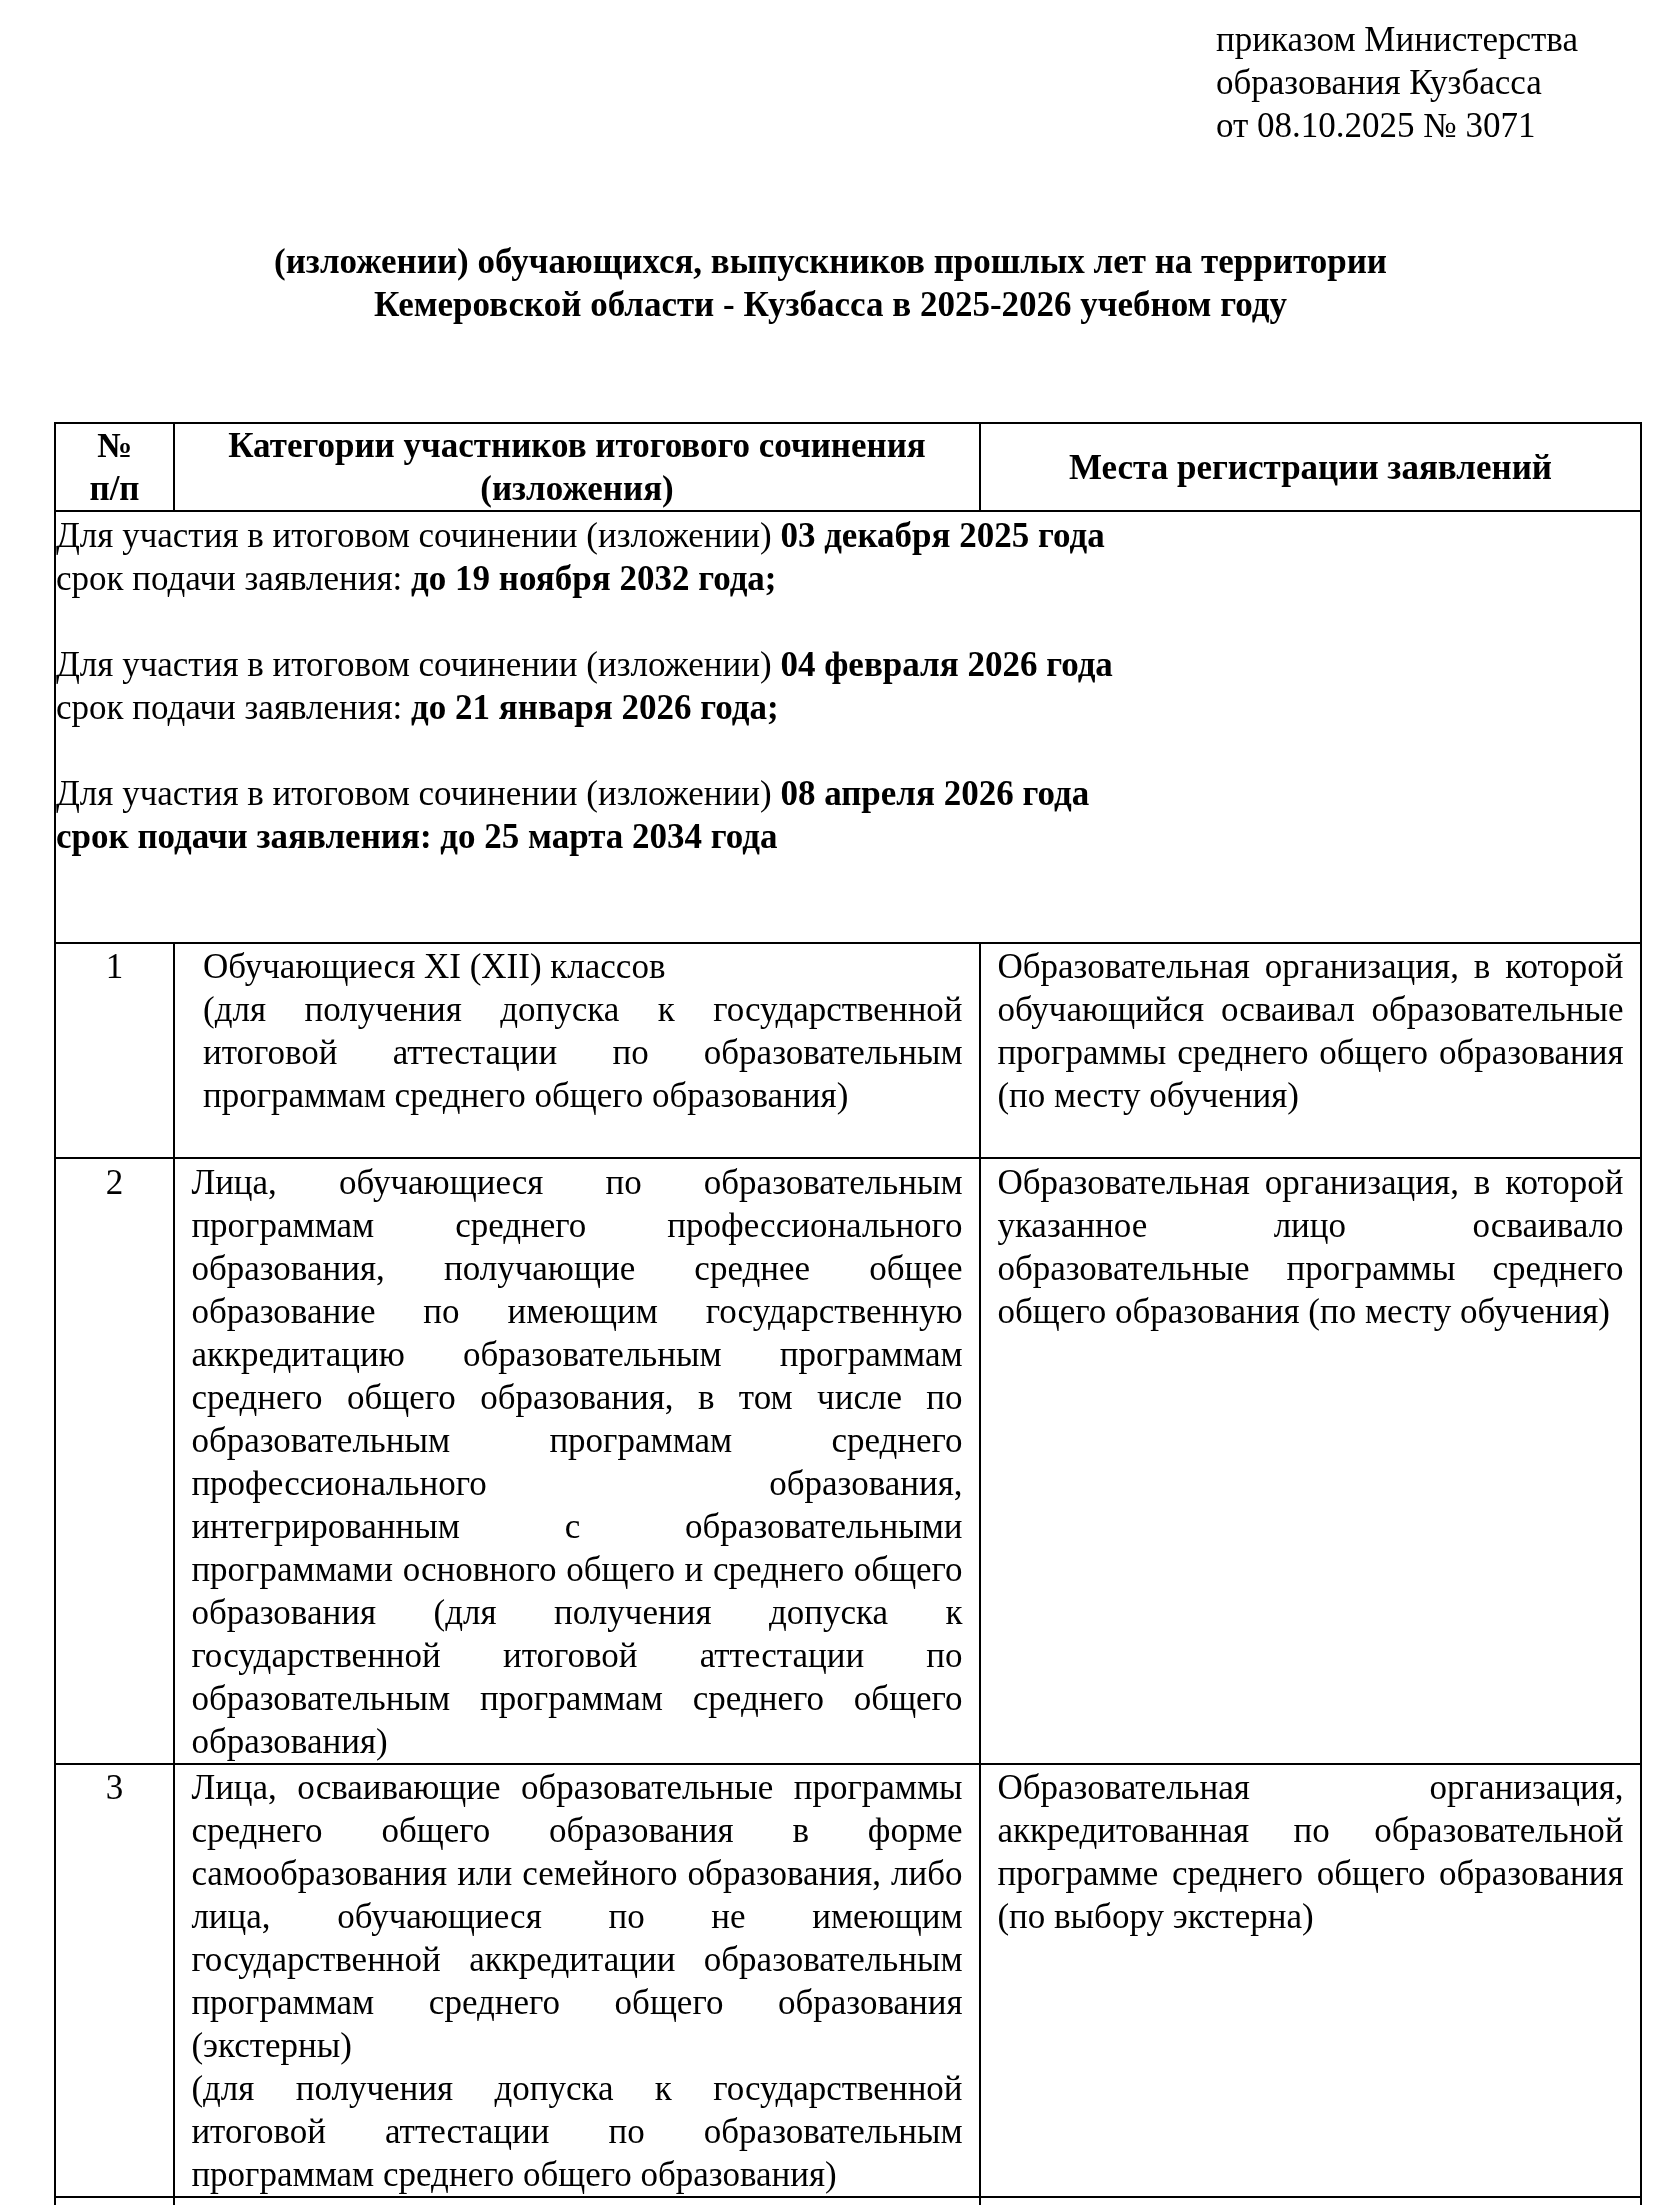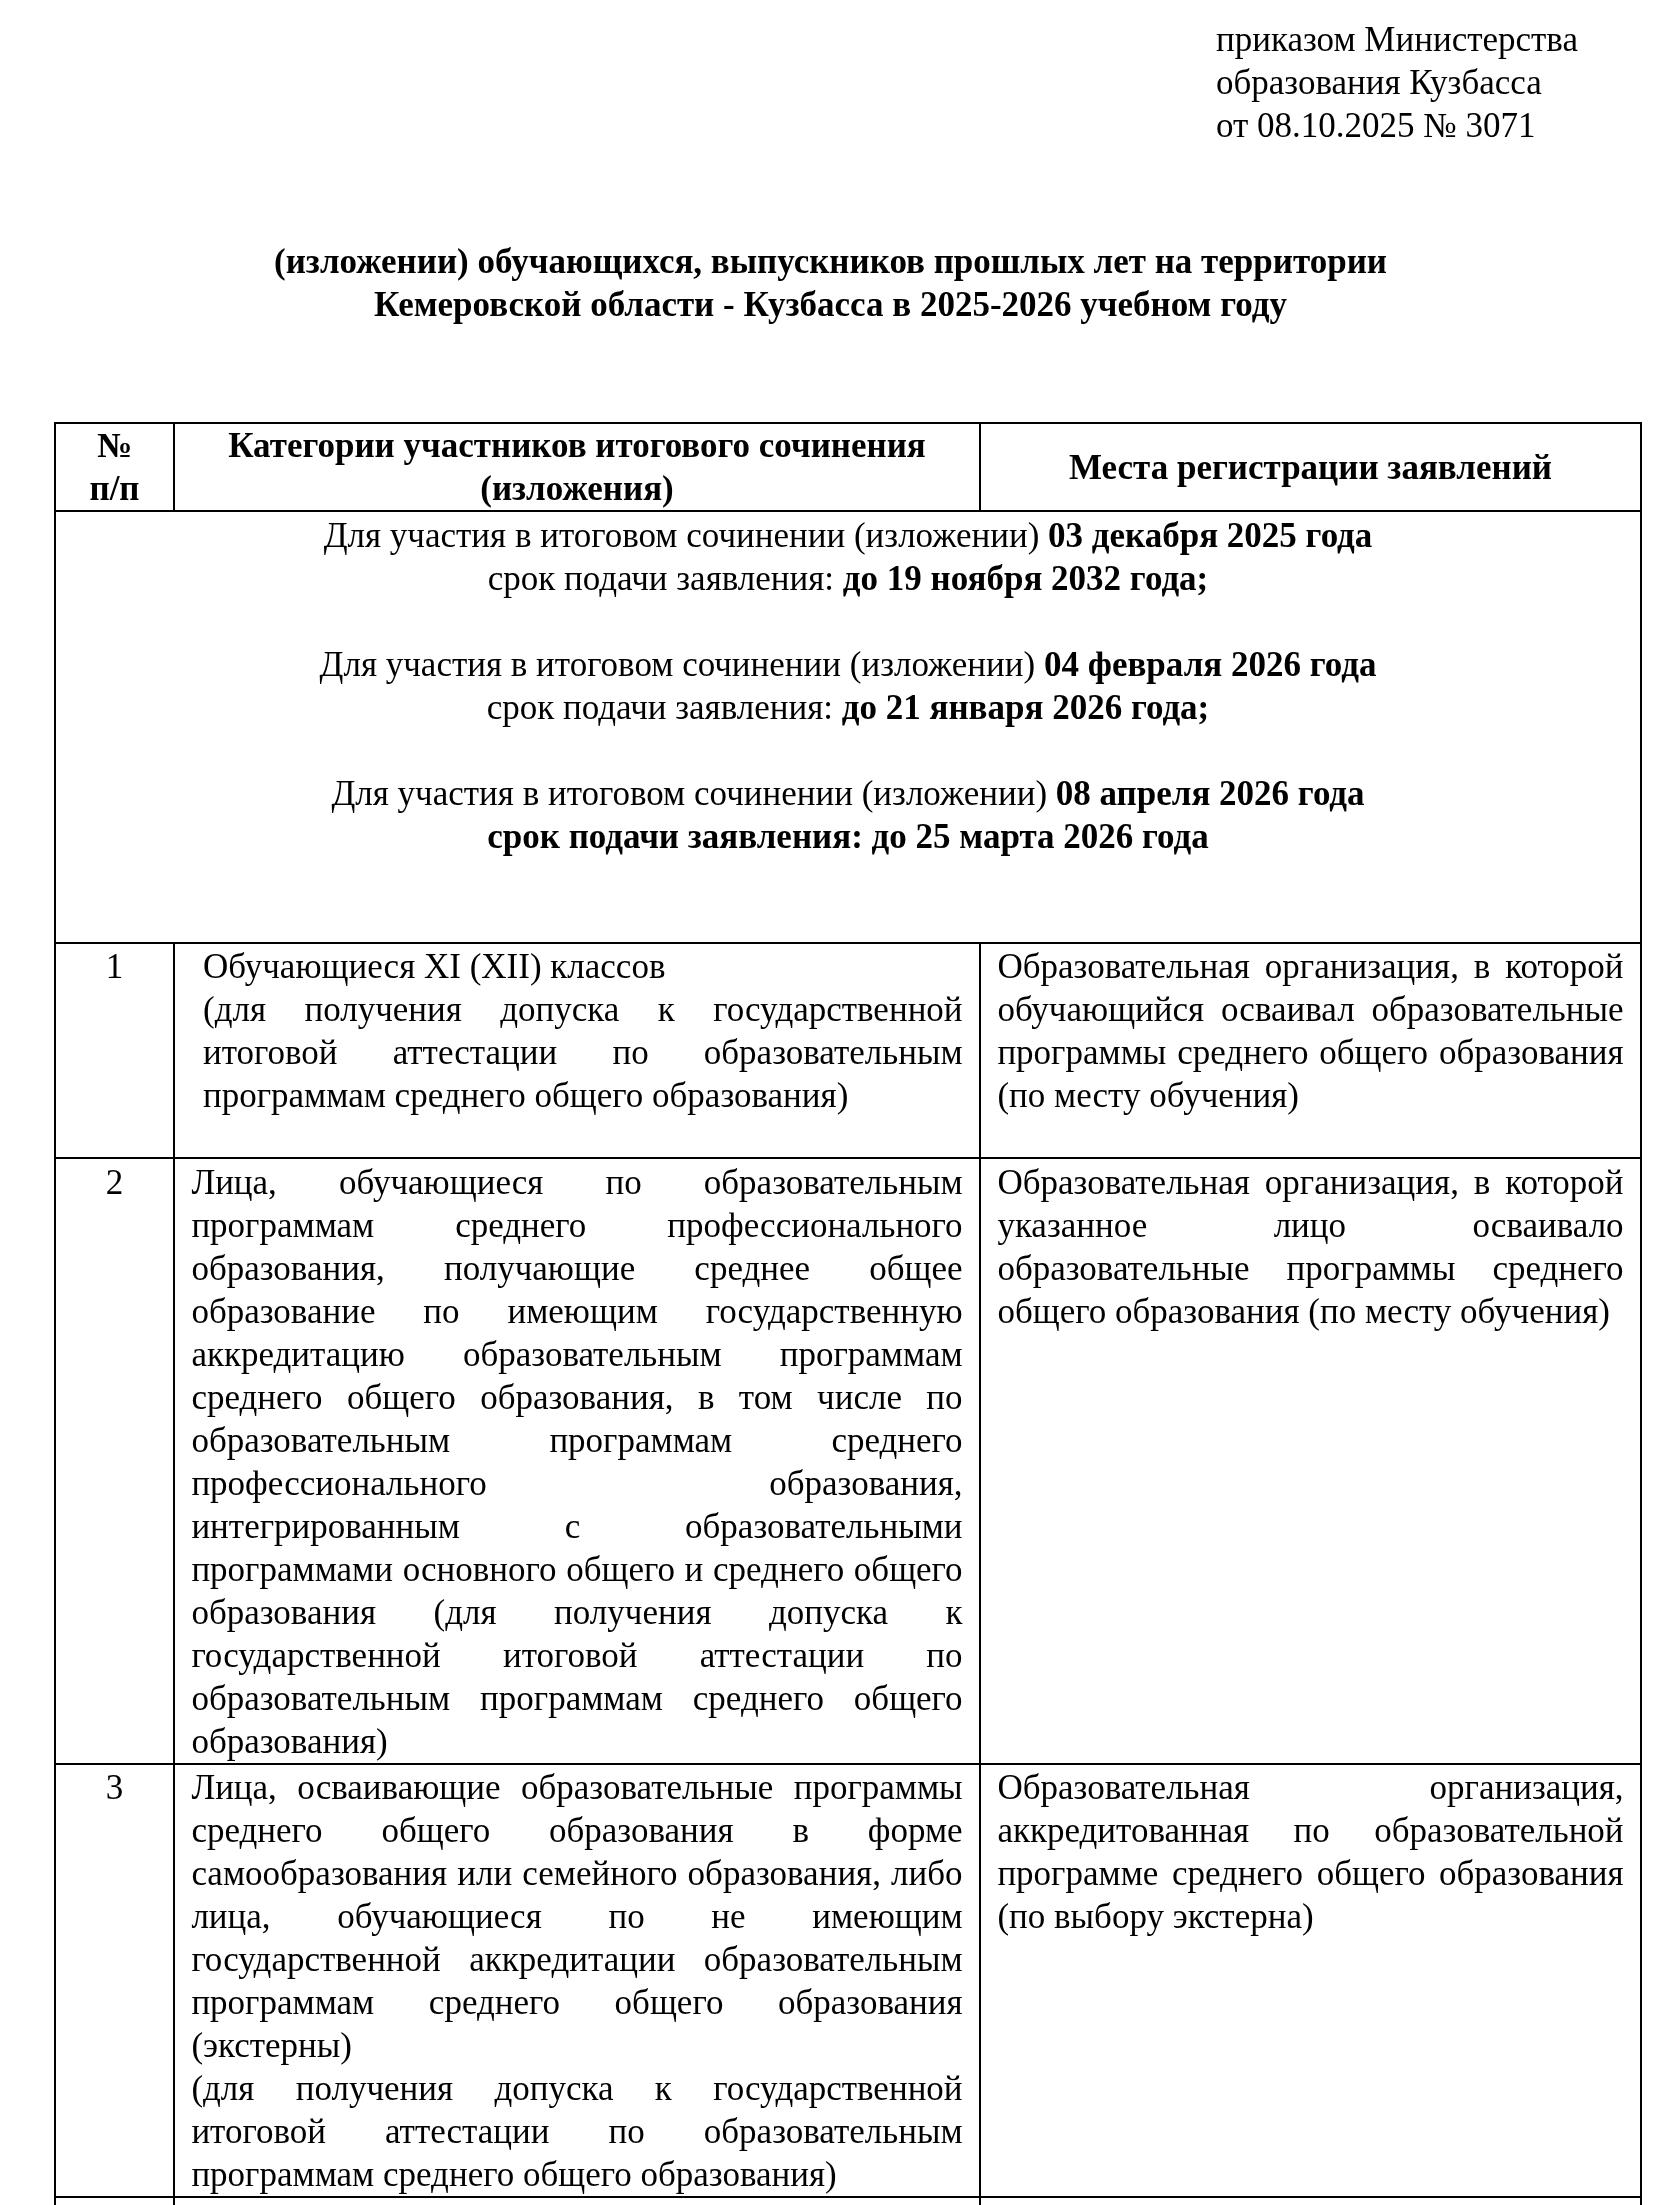--- a/index.html
+++ b/index.html
@@ -7,21 +7,21 @@
          font-family:"Liberation Serif", "DejaVu Serif", serif; color:#000; font-size:35px; line-height:43px; }
   .approval { position:absolute; left:1216px; top:18px; width:433px; }
   .approval div { white-space:nowrap; }
   .title { position:absolute; left:89px; top:240px; width:1483px; text-align:center; font-weight:bold; }
   .title div { white-space:nowrap; }
   table.main { position:absolute; left:54px; top:422px; width:1586px; border-collapse:collapse; table-layout:fixed; }
   table.main td, table.main th { border:2.2px solid #000; vertical-align:top; padding:0; }
   col.c1 { width:119px; } col.c2 { width:806px; } col.c3 { width:661px; }
   th { font-weight:bold; text-align:center; vertical-align:middle !important; height:84px; }
   th.num { line-height:43px; }
-  .dates { text-align:center; padding:1.5px 0 0 0 !important; height:428px;margin-top:12px; }
+  .dates { text-align:left; padding:1.5px 0 0 0 !important; height:428px;margin-top:12px; }
   .dates .gap { height:43px; }
   td.num { text-align:center; padding-top:1.5px !important; }
   td.cat { padding:1.5px 16.4px 0 28px !important; text-align:justify; text-align-last:left;margin-top:6px; }
   td.place { padding:1.5px 16.4px 0 16.4px !important; text-align:justify; text-align-last:left; }
   .line { display:block; }
   b { font-weight:bold; }
   tr.r1 td { height:212px; } tr.r2 td { height:598px; } tr.r3 td { height:427px; } tr.r4 td { height:82px; }
 </style>
 </head>
 <body>
@@ -59,21 +59,21 @@
         <div><span>срок подачи заявления: </span><b>до 19 ноября 2032 года;</b></div>
       </div>
       <div class="gap"></div>
       <div>
         <div><span>Для участия в итоговом сочинении (изложении) </span><b>04 февраля 2026 года</b></div>
         <div><span>срок подачи заявления: </span><b>до 21 января 2026 года;</b></div>
       </div>
       <div class="gap"></div>
       <div>
         <div><span>Для участия в итоговом сочинении (изложении) </span><b>08 апреля 2026 года</b></div>
-        <div><b>срок подачи заявления: </b><b>до 25 марта 2026 года</b></div>
+        <div><b>срок подачи заявления: </b><b>до 25 марта 2034 года</b></div>
       </div>
     </td>
   </tr>
   <tr class="r1">
     <td class="num">1</td>
     <td class="cat">
       <span class="line">Обучающиеся XI (XII) классов</span>
       <span class="line">(для получения допуска к государственной итоговой аттестации по образовательным программам среднего общего образования)</span>
     </td>
     <td class="place">Образовательная организация, в которой обучающийся осваивал образовательные программы среднего общего образования (по месту обучения)</td>

